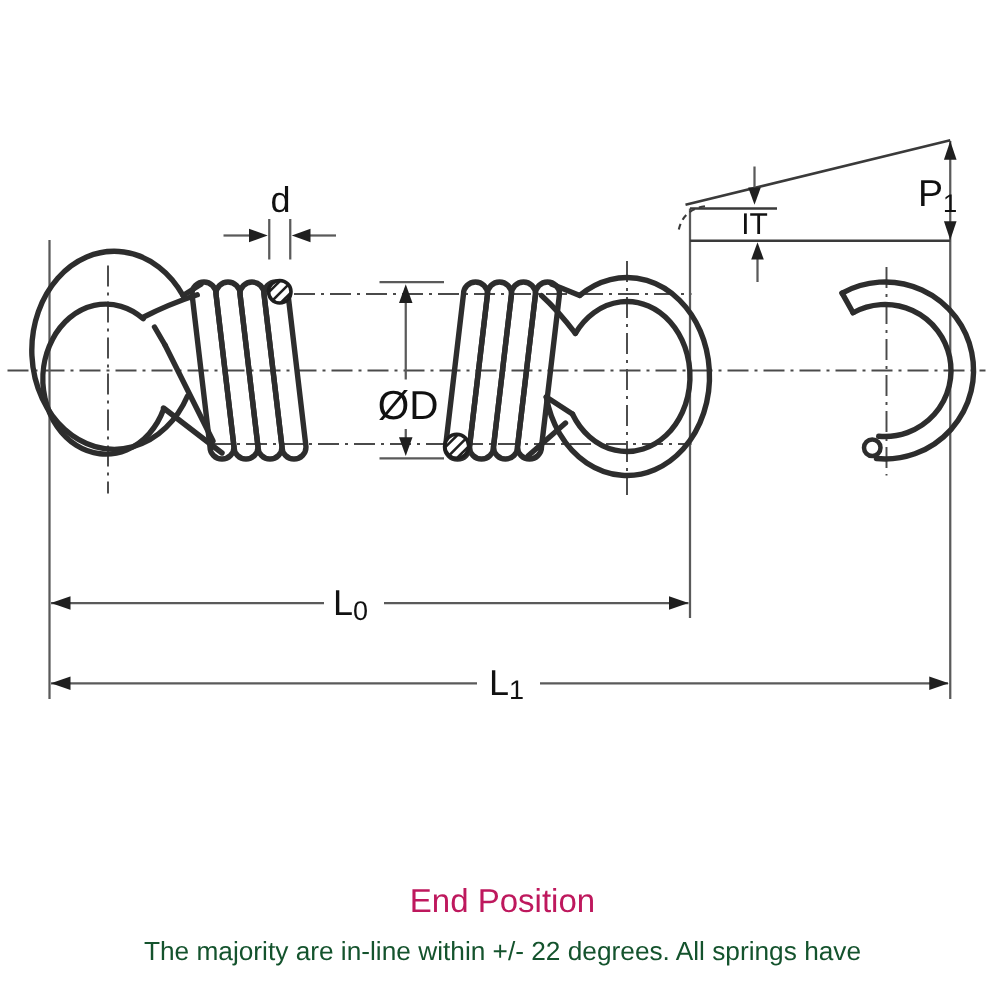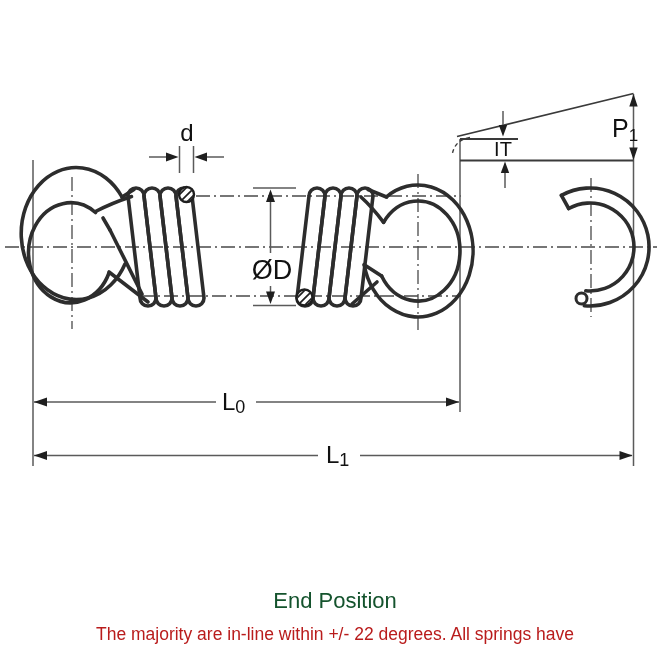--- a/index.html
+++ b/index.html
@@ -9,23 +9,23 @@
   .outline{fill:none;stroke:#2d2d2d;stroke-width:3.6;stroke-linecap:round;}
   .outline-thin{fill:none;stroke:#2d2d2d;stroke-width:3;}
   .dim{fill:none;stroke:#5a5a5a;stroke-width:1.5;}
   .dim-dark{fill:none;stroke:#3a3a3a;stroke-width:1.8;}
   .chain{fill:none;stroke:#4a4a4a;stroke-width:1.3;stroke-dasharray:14 4 2 4;}
   .dashed{fill:none;stroke:#3a3a3a;stroke-width:1.4;stroke-dasharray:4 3;}
   .ah{fill:#1f1f1f;stroke:none;}
   .hatch{stroke:#1f1f1f;stroke-width:1.7;}
   .lbl{fill:#111;font-family:"Liberation Sans",sans-serif;}
   .caption-title{position:absolute;left:0;top:588px;width:670px;text-align:center;
-      color:#14532d;font-size:22px;}
+      color:#be185d;font-size:22px;}
   .caption-note{position:absolute;left:0;top:624px;width:670px;text-align:center;
-      color:#b91c1c;font-size:17.5px;line-height:21.5px;}
+      color:#14532d;font-size:17.5px;line-height:21.5px;}
 </style>
 </head>
 <body>
 
 <div class="page">
 
 <svg width="670" height="670" viewBox="0 0 670 670">
 
   <g>
     <path class="chain" d="M5,247 H657"></path>

